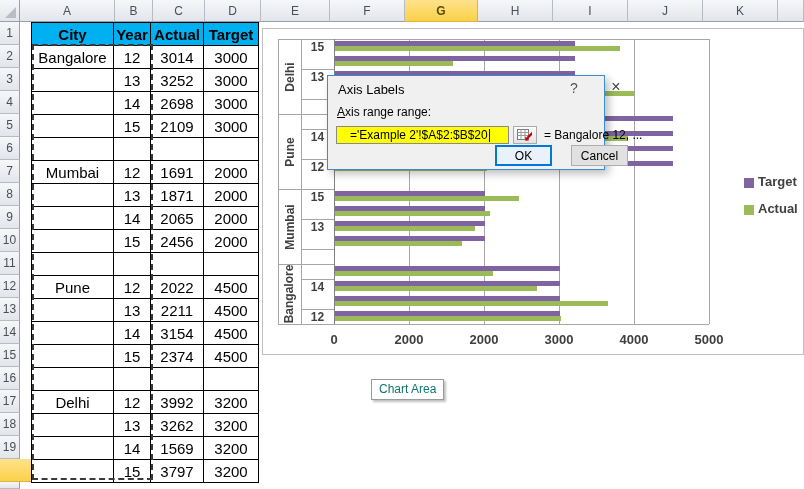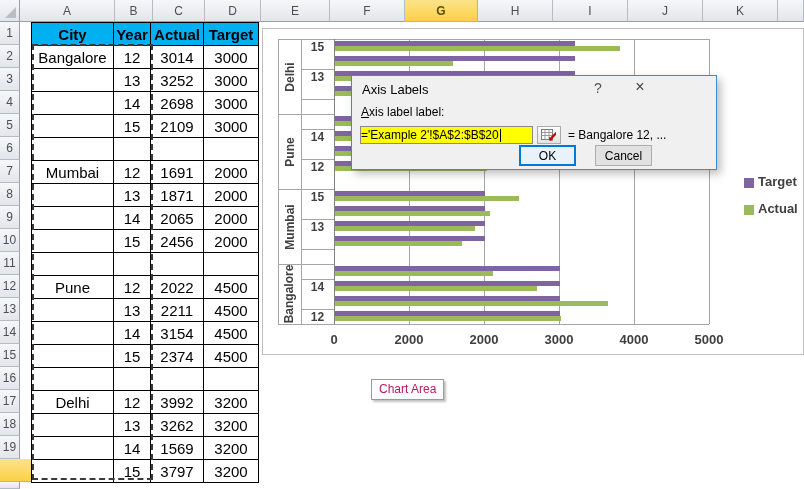--- a/index.html
+++ b/index.html
@@ -36,44 +36,44 @@
   .bar{position:absolute;height:5px;}
   .ylab{position:absolute;font-size:12px;font-weight:bold;color:#404040;
       display:flex;align-items:center;justify-content:center;}
   .citylab{position:absolute;display:flex;align-items:center;justify-content:center;}
   .citylab span{transform:rotate(-90deg);white-space:nowrap;font-size:12px;font-weight:bold;color:#404040;}
   .xlab{position:absolute;width:60px;text-align:center;font-size:13px;font-weight:bold;color:#404040;}
   .leg-sq{position:absolute;width:10px;height:10px;}
   .leg-tx{position:absolute;font-size:13px;font-weight:bold;color:#404040;}
 
   
-  #dlg{position:absolute;left:327px;top:75px;width:366px;height:95px;background:#f0f0f0;
+  #dlg{position:absolute;left:327px;top:75px;width:278px;height:95px;background:#f0f0f0;
       border:1px solid #3b8bd0;box-sizing:border-box;z-index:10;
-      box-shadow:4px 4px 8px rgba(0,0,0,.25);font-size:12px;color:#000;margin-left:24px;}
+      box-shadow:4px 4px 8px rgba(0,0,0,.25);font-size:12px;color:#000;}
   #dlg-title{position:absolute;left:10px;top:6px;font-size:13px;}
   #dlg-help{position:absolute;left:238px;top:4px;width:16px;text-align:center;font-size:14px;color:#555;cursor:default;}
   #dlg-close{position:absolute;left:278px;top:2px;width:20px;text-align:center;font-size:16px;color:#444;cursor:default;}
   #dlg-label{position:absolute;left:9px;top:29px;}
   #dlg-label .u{text-decoration:underline;}
   #dlg-input{position:absolute;left:8px;top:50px;width:173px;height:18px;background:#ffff00;
       border:1px solid #8a8a8a;box-sizing:border-box;display:flex;align-items:center;
-      padding-left:0;font-size:12px;white-space:nowrap;overflow:hidden;}
+      padding-left:13px;font-size:12px;white-space:nowrap;overflow:hidden;}
   #caret{display:inline-block;width:1px;height:13px;background:#000;margin-left:1px;}
   #rangebtn{position:absolute;left:185px;top:50px;width:24px;height:18px;box-sizing:border-box;
       background:linear-gradient(#fdfdfd,#e3e3e3);border:1px solid #ababab;
       display:flex;align-items:center;justify-content:center;padding:0;}
   #dlg-preview{position:absolute;left:216px;top:52px;white-space:nowrap;}
   .dbtn{position:absolute;width:57px;height:21px;box-sizing:border-box;background:#e1e1e1;
       border:1px solid #adadad;font-size:12px;font-family:"Liberation Sans",sans-serif;padding:0;text-align:center;}
   #okbtn{left:167px;top:69px;border:2px solid #0078d7;background:#e9f2fb;}
   #cancelbtn{left:243px;top:69px;}
 
   
   #tip{position:absolute;left:371px;top:379px;padding:2px 7px 3px 7px;background:#fff;
-      border:1px solid #9a9a9a;color:#be185d;font-size:12px;z-index:20;
+      border:1px solid #9a9a9a;color:#0f766e;font-size:12px;z-index:20;
       box-shadow:2px 2px 2px rgba(0,0,0,.25);}
 </style>
 </head>
 <body>
 
 <div id="stage">
 
   <div id="corner"></div>
   <div id="colheads">
       <div class="col-h" style="left: 20px; top: 0px; width: 95px; height: 22px;">A</div>
@@ -281,21 +281,21 @@
       <div class="leg-sq" style="left: 481px; top: 149px; background: rgb(128, 100, 162);"></div>
       <div class="leg-tx" style="left: 495px; top: 145px;">Target</div>
       <div class="leg-sq" style="left: 481px; top: 176px; background: rgb(155, 187, 89);"></div>
       <div class="leg-tx" style="left: 495px; top: 172px;">Actual</div>
     </div>
 
   <div id="dlg">
     <div id="dlg-title">Axis Labels</div>
     <div id="dlg-help">?</div>
     <div id="dlg-close">×</div>
-    <div id="dlg-label"><span class="u">A</span><span>xis label label:</span></div>
+    <div id="dlg-label"><span class="u">A</span><span>xis range range:</span></div>
     <div id="dlg-input">
         <span>='Example 2'!$A$2:$B$20</span>
         <span id="caret"></span>
       </div>
     <button id="rangebtn">
       <svg width="16" height="13" viewBox="0 0 16 13">
         <rect x="0.5" y="0.5" width="11" height="10" fill="#fff" stroke="#7a7a7a"></rect>
         <path d="M0.5 3.5 H11.5 M0.5 6.5 H11.5 M4 0.5 V10.5 M8 0.5 V10.5" stroke="#9a9a9a" stroke-width="1" fill="none"></path>
         <path d="M15 4 L9 10 L9 6.8 L15 0.8 Z" fill="#cc0000" transform="translate(0,2)"></path>
         <path d="M8.2 11.6 L12 11.6 L8.2 7.8 Z" fill="#cc0000"></path>

